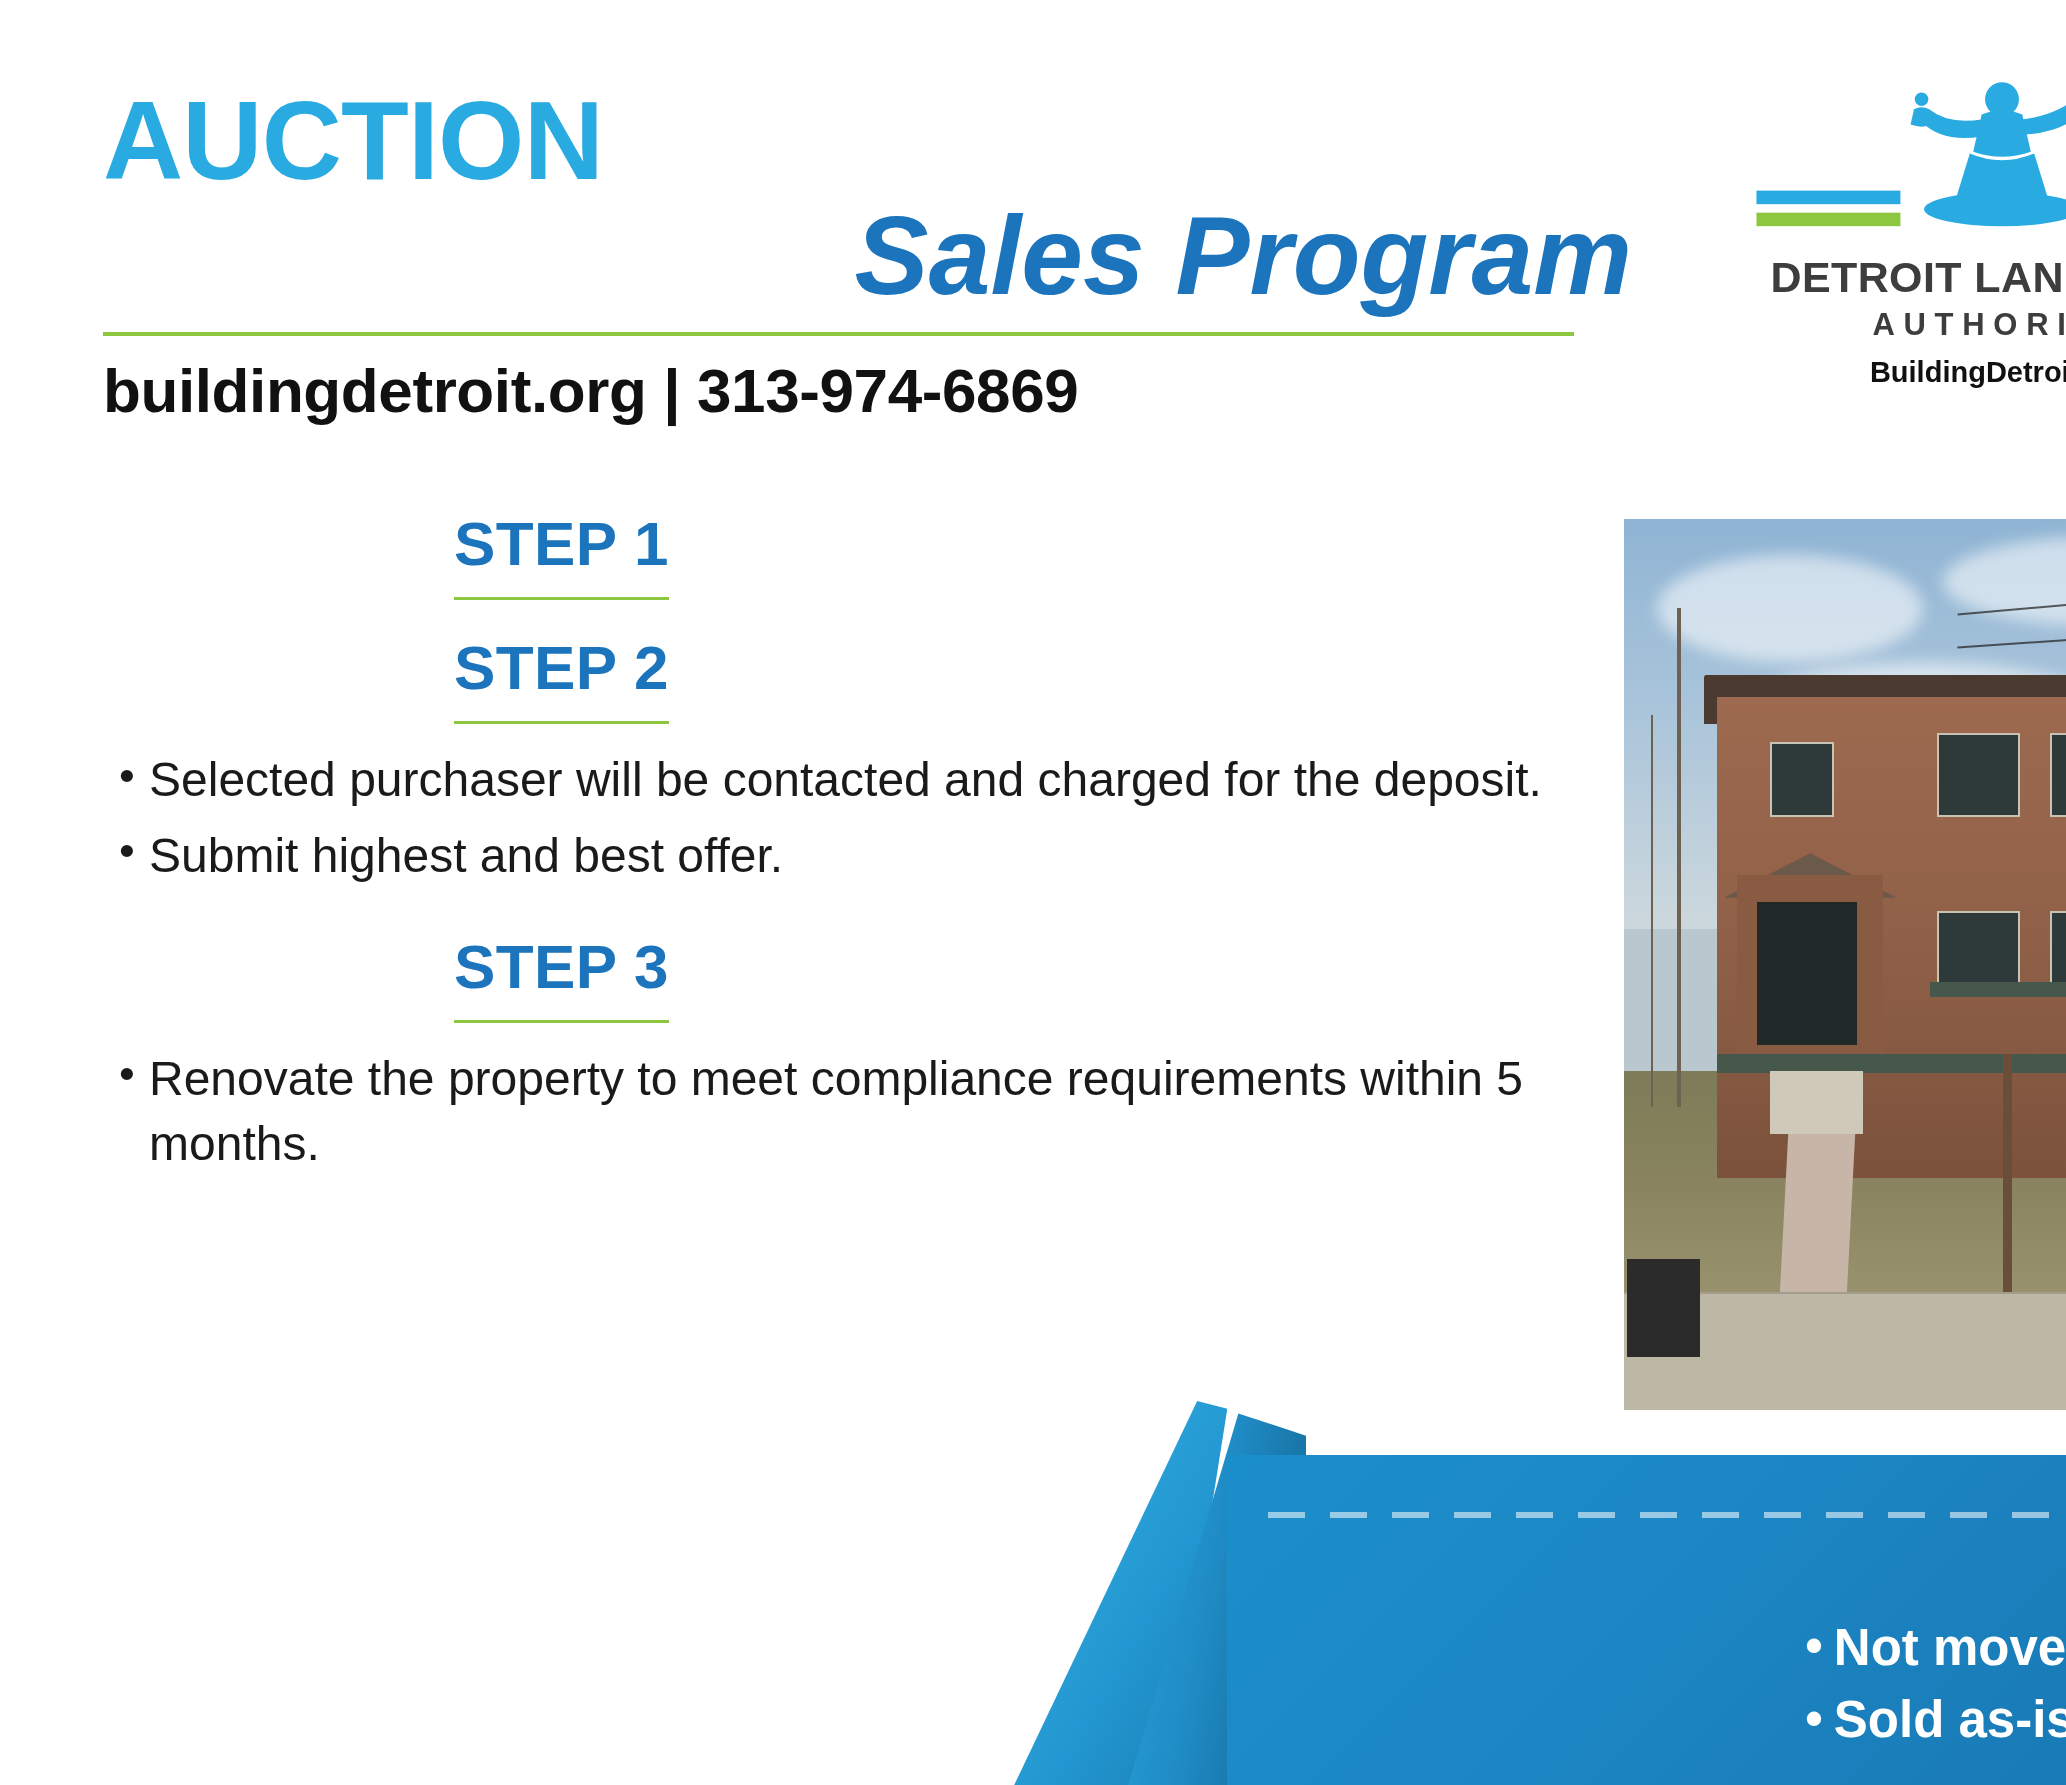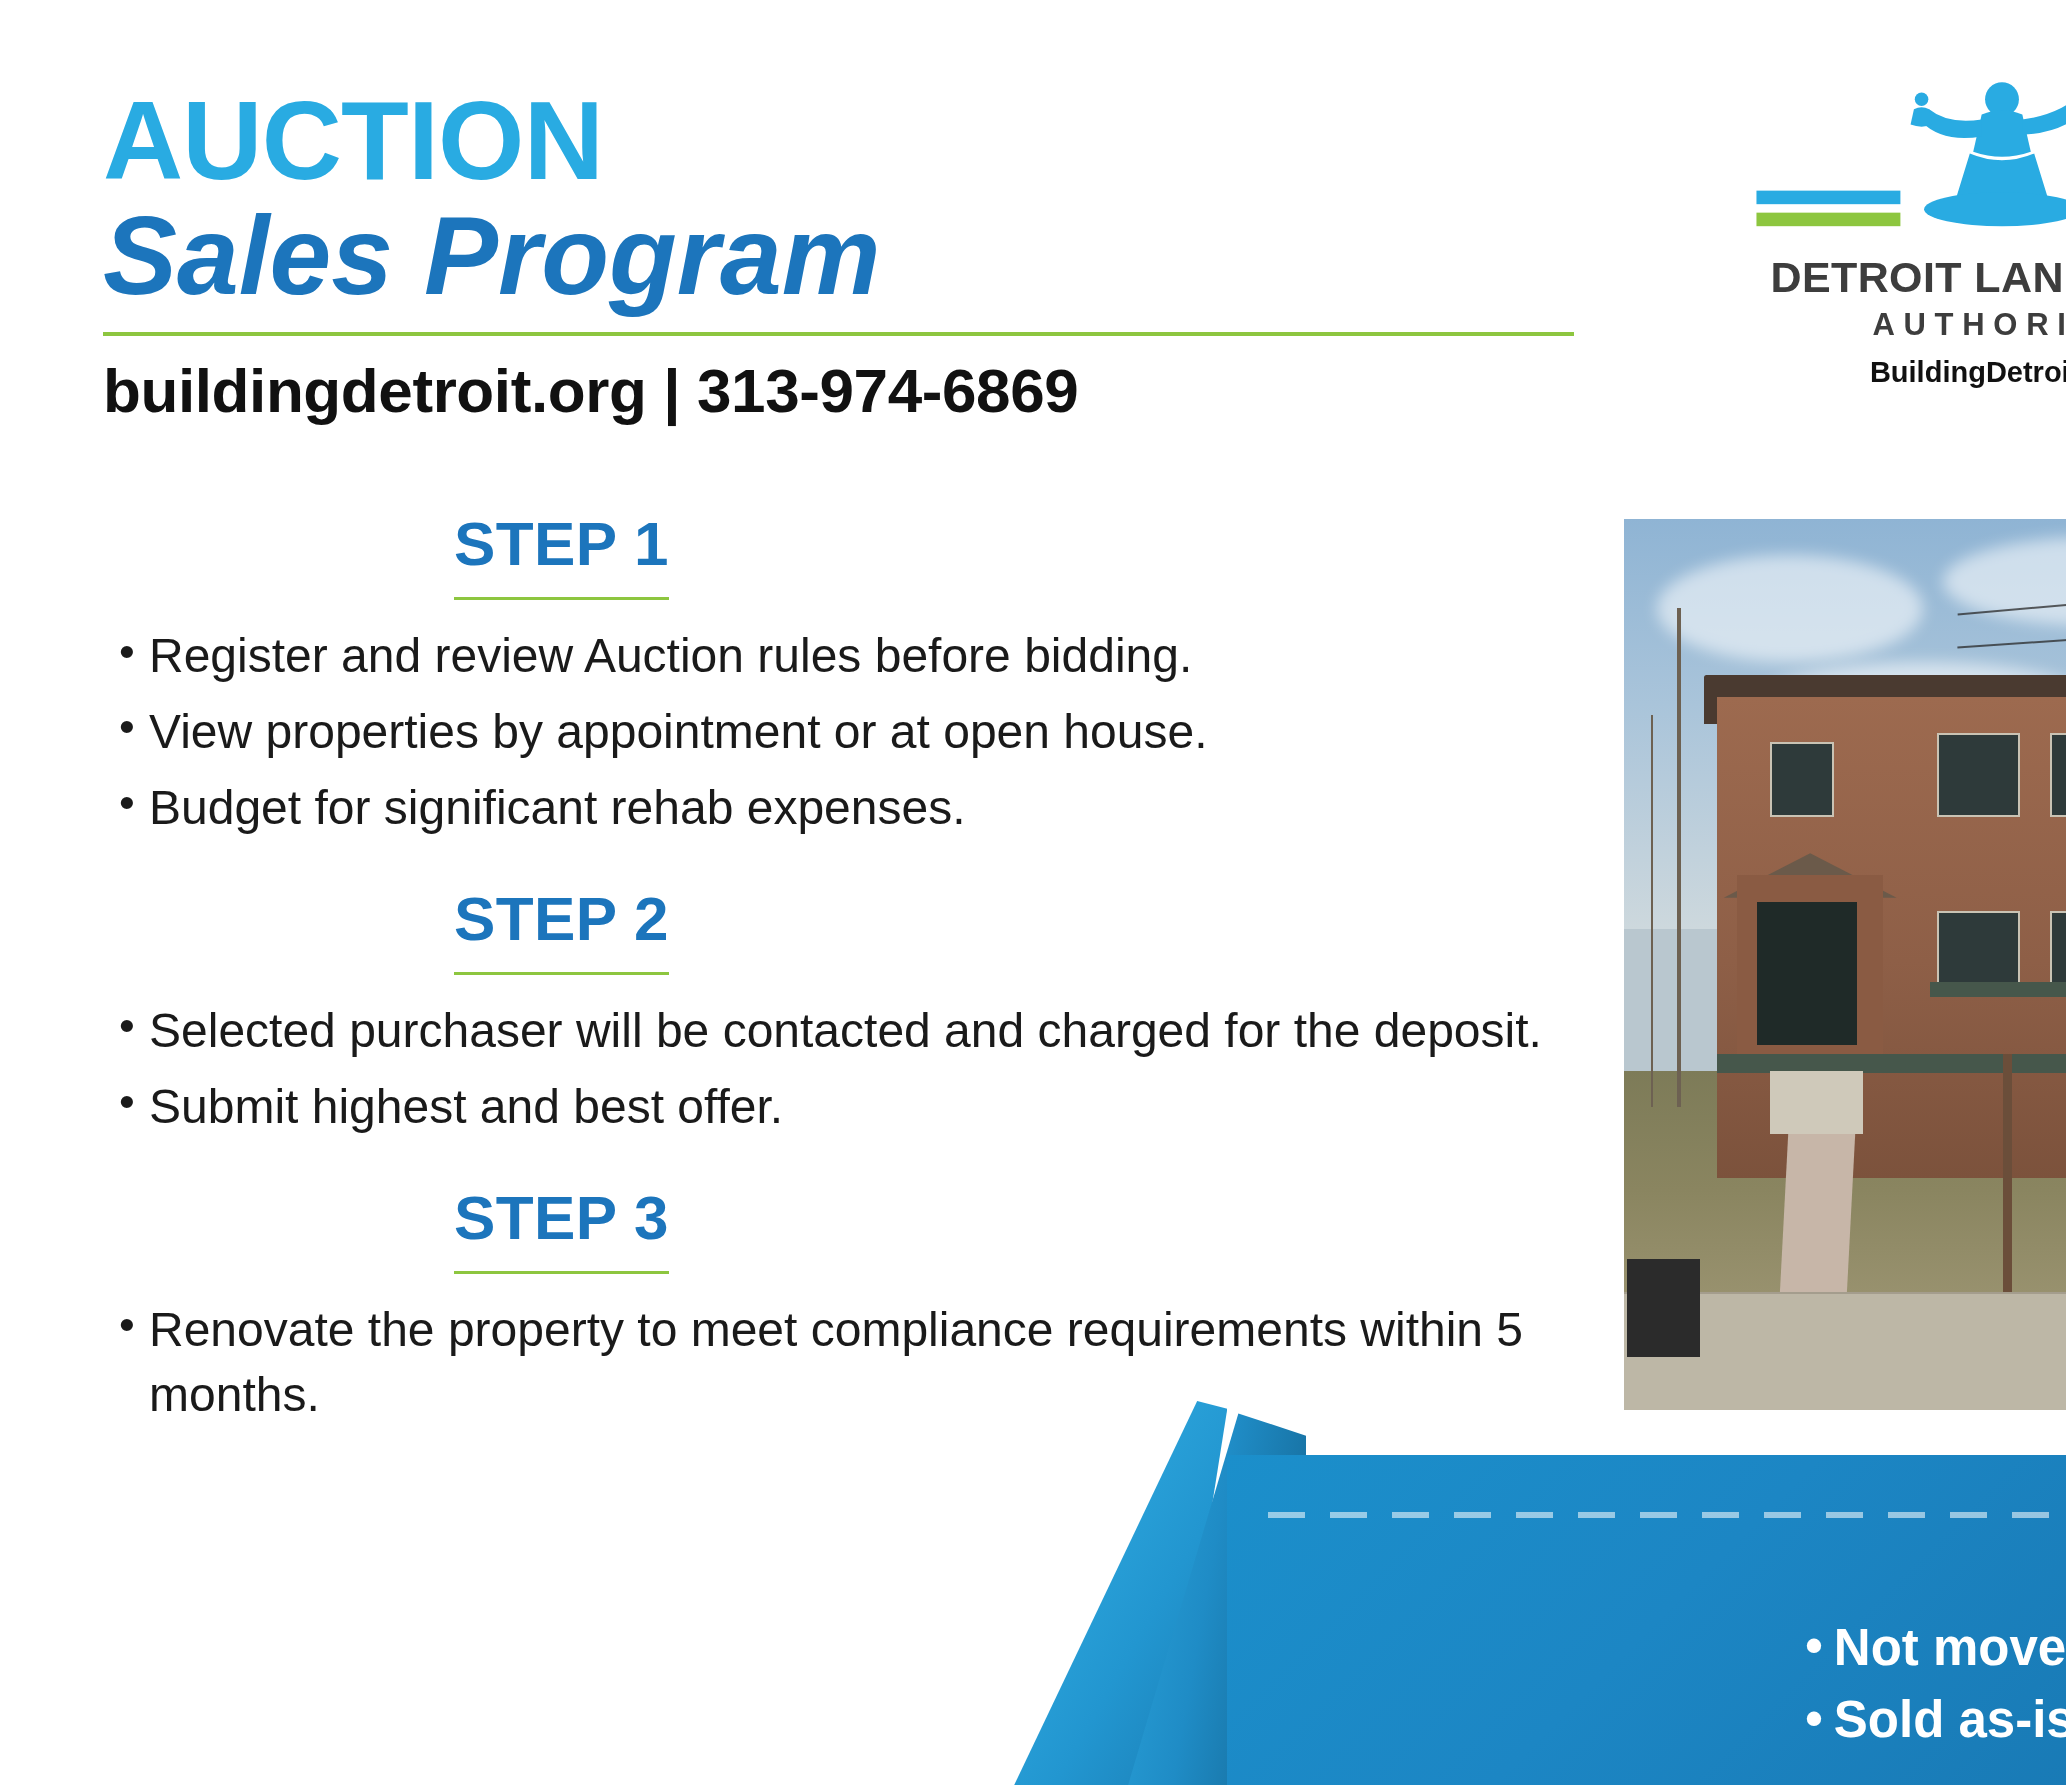--- a/index.html
+++ b/index.html
@@ -35,20 +35,21 @@
     line-height: 1.0;
     margin: 0;
   }
   .title-line2 {
     font-size: 111px;
     font-weight: 800;
     font-style: italic;
     color: #1C75BC;
     line-height: 1.08;
     margin: 0;
+    text-align: right;
   }
   .title-rule {
     margin-top: 15px;
     width: 1471px;
     height: 3.7px;
     background: #8DC63F;
   }
   .contact-line {
     margin-top: 19px;
     font-size: 62px;
@@ -329,25 +330,20 @@
     <div class="logo-name">DETROIT LAND BANK</div>
     <div class="logo-sub">AUTHORITY</div>
     <div class="logo-url">BuildingDetroit.org</div>
   </div>
 
   <div class="steps">
 
     <div class="step-head">
       <span class="step-label">STEP 1</span>
     </div>
-    <ul class="step-list">
-      <li>Register and review Auction rules before bidding.</li>
-      <li>View properties by appointment or at open house.</li>
-      <li>Budget for significant rehab expenses.</li>
-    </ul>
 
     <div class="step-gap"></div>
 
     <div class="step-head">
       <span class="step-label">STEP 2</span>
     </div>
     <ul class="step-list">
       <li>Selected purchaser will be contacted and charged for the deposit.</li>
       <li>Submit highest and best offer.</li>
     </ul>

